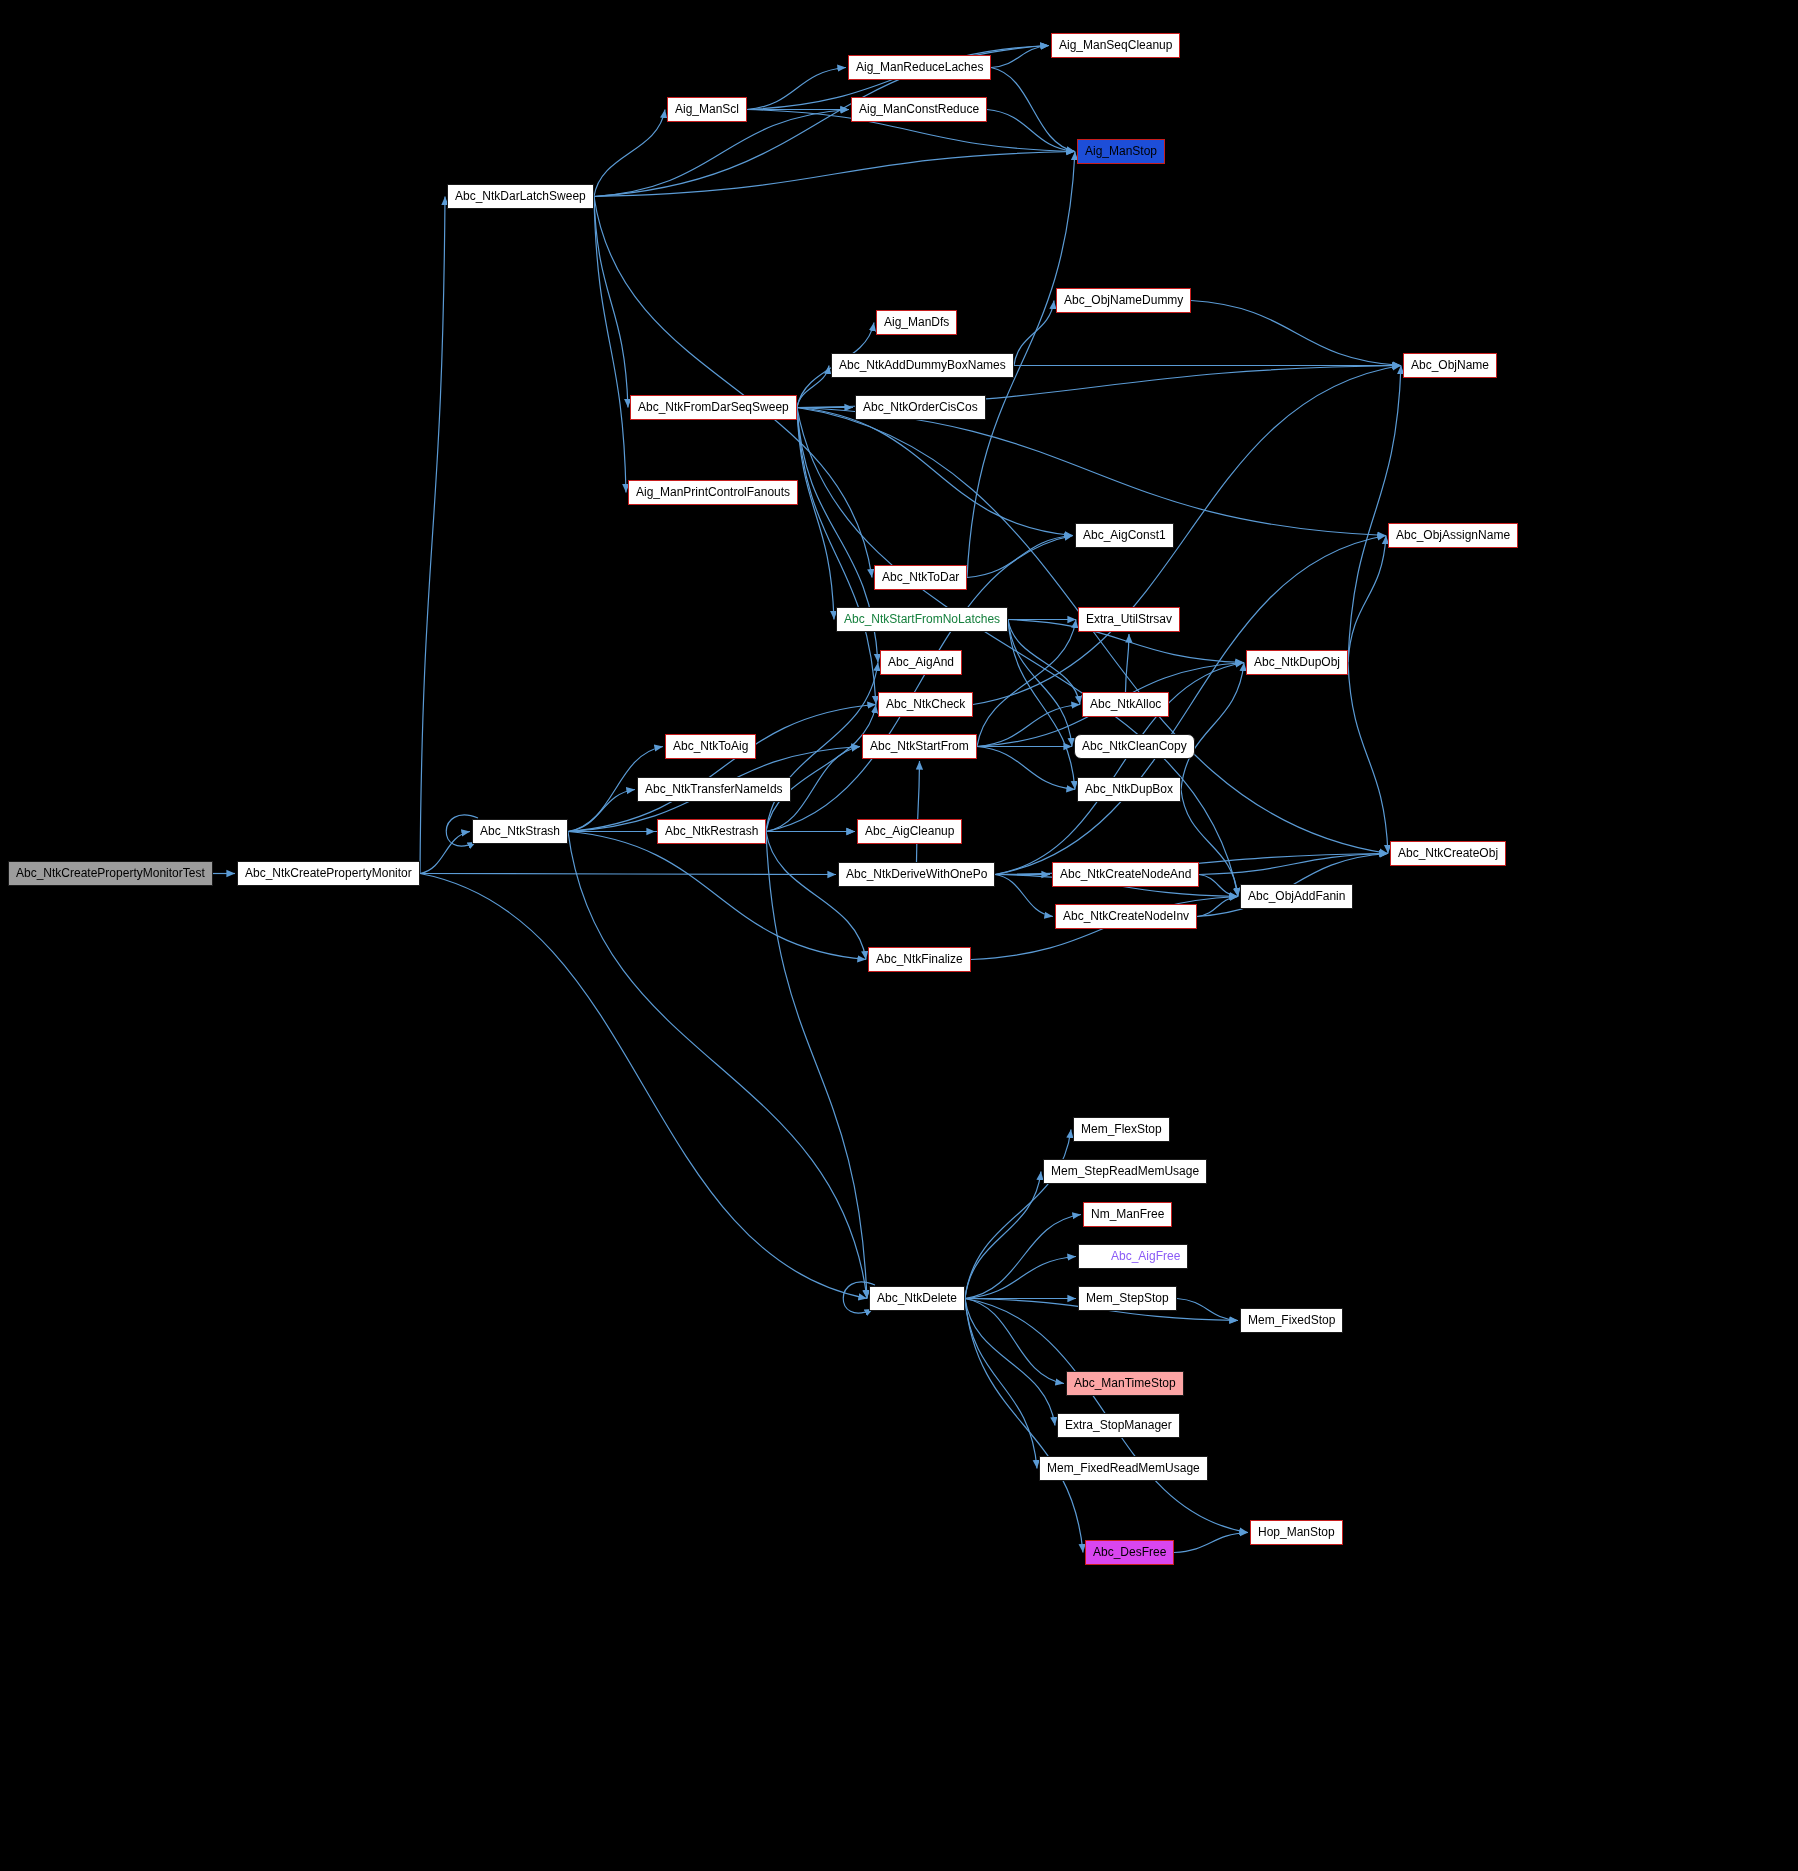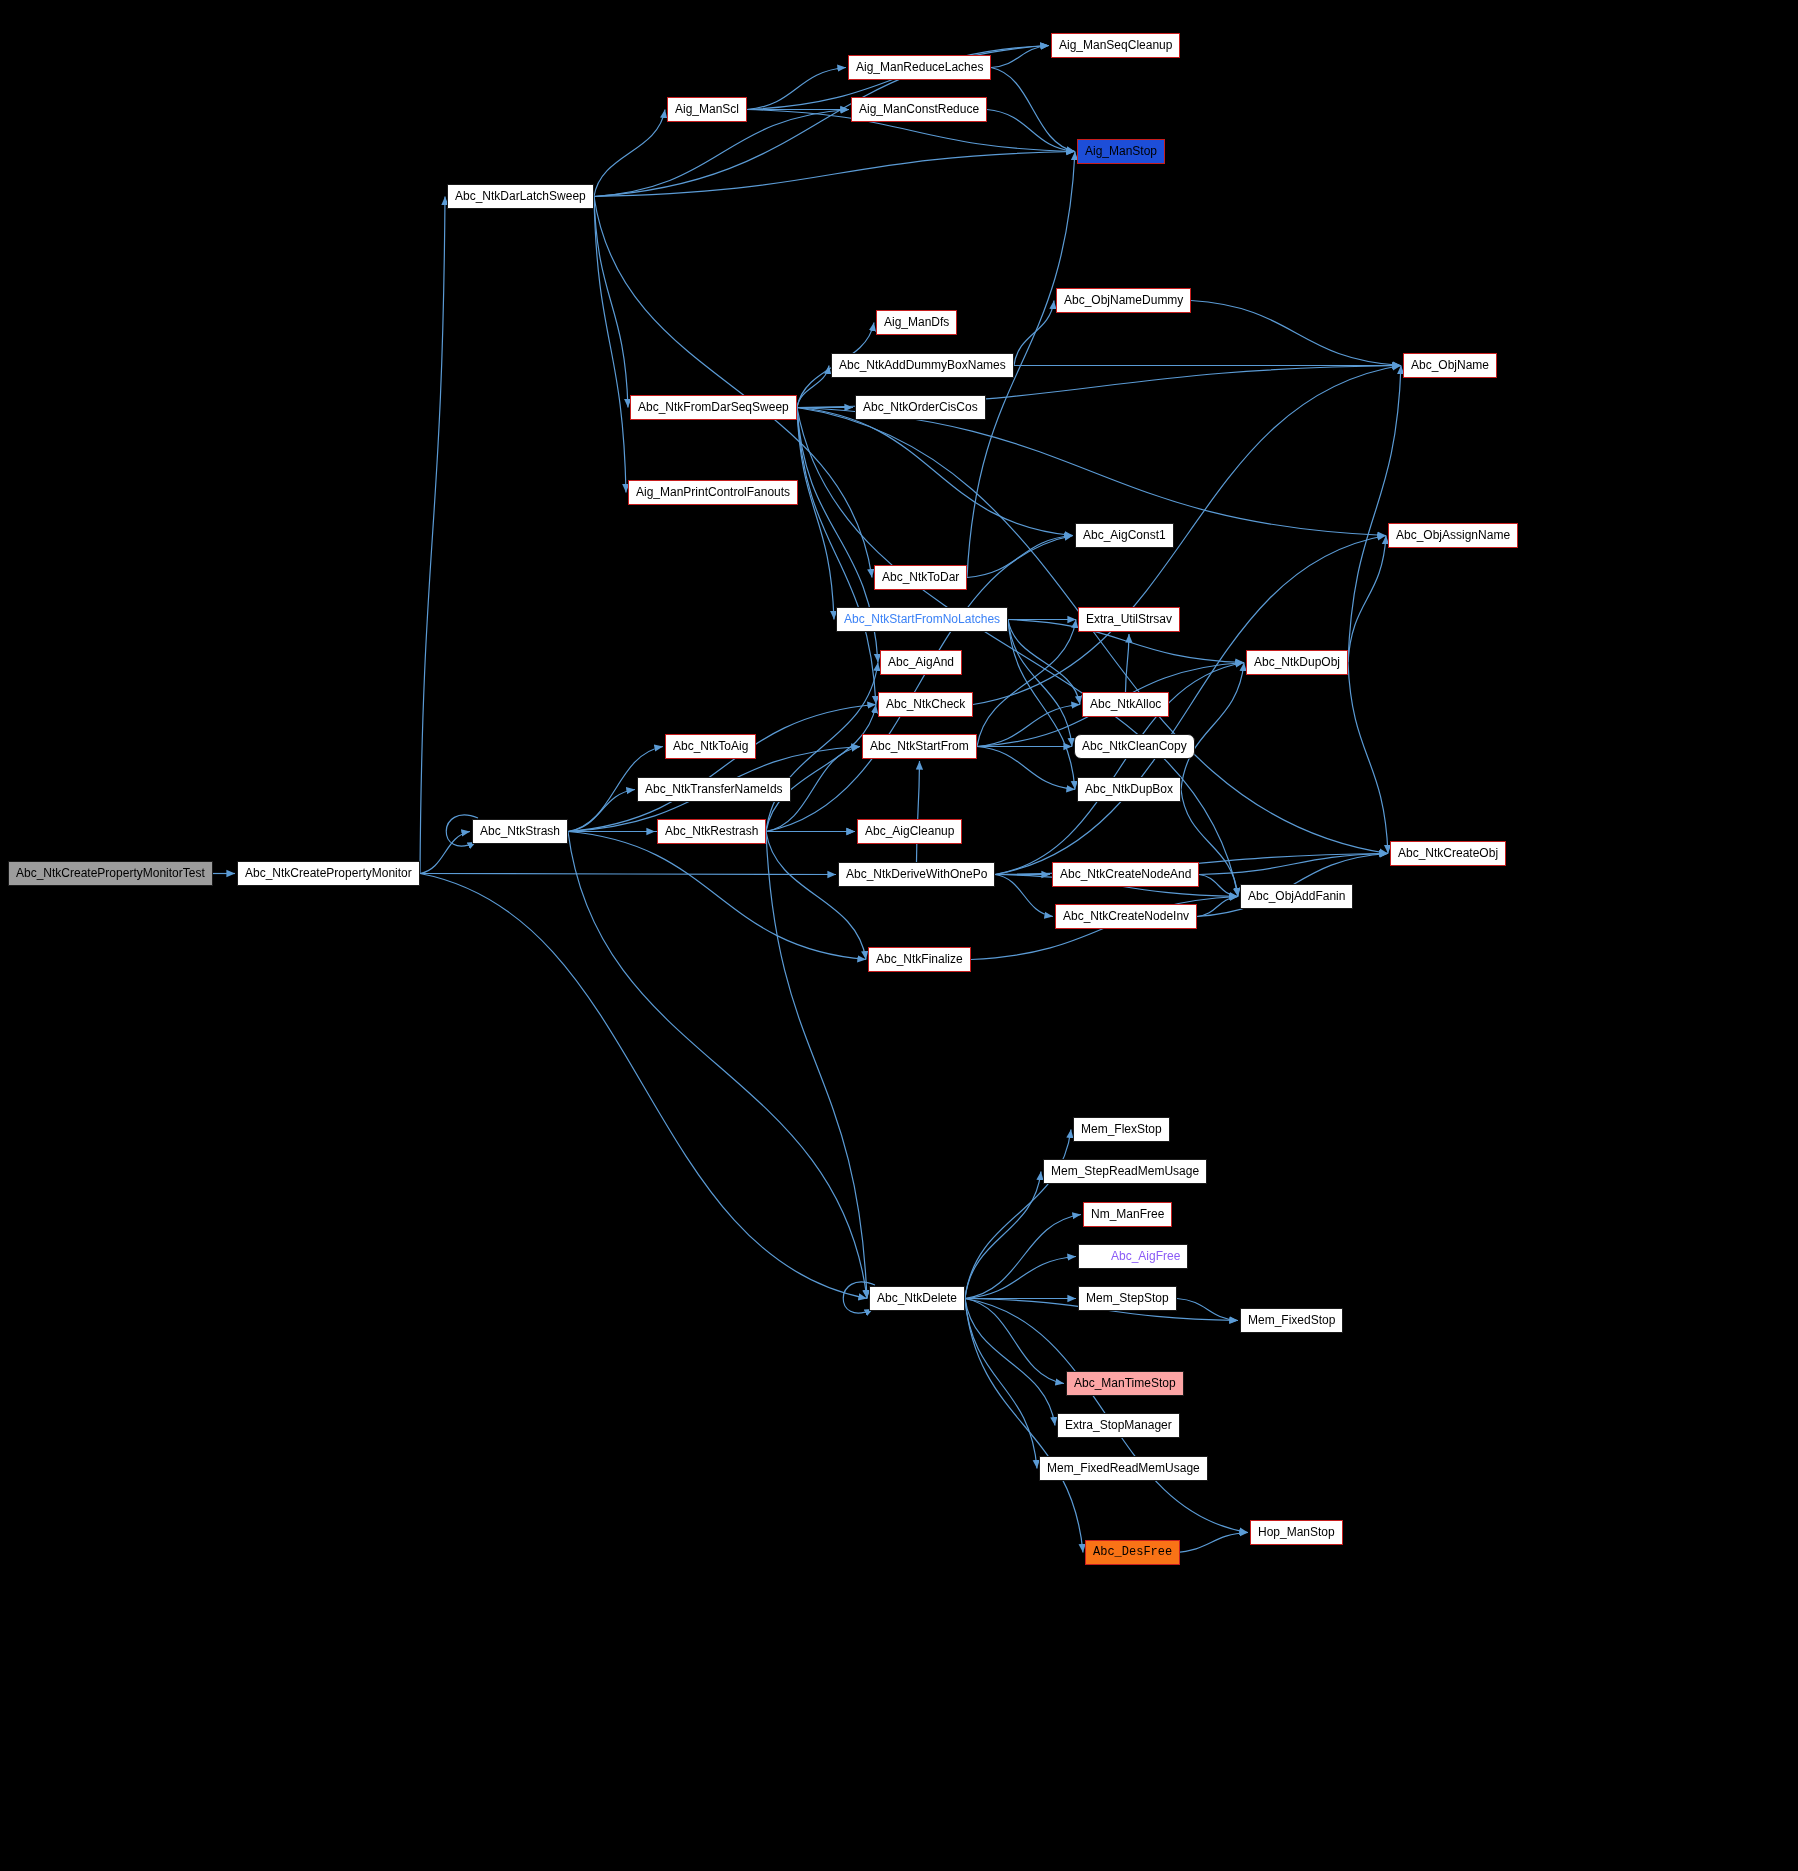--- a/index.html
+++ b/index.html
@@ -158,21 +158,21 @@
     <div class="node linked" style="left: 630px; top: 395px; color: rgb(0, 0, 0); background: rgb(255, 255, 255); border-color: rgb(200, 30, 30);">Abc_NtkFromDarSeqSweep</div>
     <div class="node linked" style="left: 876px; top: 310px; color: rgb(0, 0, 0); background: rgb(255, 255, 255); border-color: rgb(200, 30, 30);">Aig_ManDfs</div>
     <div class="node plain" style="left: 831px; top: 353px; color: rgb(0, 0, 0); background: rgb(255, 255, 255); border-color: rgb(26, 26, 26);">Abc_NtkAddDummyBoxNames</div>
     <div class="node linked" style="left: 1056px; top: 288px; color: rgb(0, 0, 0); background: rgb(255, 255, 255); border-color: rgb(200, 30, 30);">Abc_ObjNameDummy</div>
     <div class="node linked" style="left: 1403px; top: 353px; color: rgb(0, 0, 0); background: rgb(255, 255, 255); border-color: rgb(200, 30, 30);">Abc_ObjName</div>
     <div class="node plain" style="left: 855px; top: 395px; color: rgb(0, 0, 0); background: rgb(255, 255, 255); border-color: rgb(26, 26, 26);">Abc_NtkOrderCisCos</div>
     <div class="node linked" style="left: 628px; top: 480px; color: rgb(0, 0, 0); background: rgb(255, 255, 255); border-color: rgb(200, 30, 30);">Aig_ManPrintControlFanouts</div>
     <div class="node linked" style="left: 1388px; top: 523px; color: rgb(0, 0, 0); background: rgb(255, 255, 255); border-color: rgb(200, 30, 30);">Abc_ObjAssignName</div>
     <div class="node plain" style="left: 1075px; top: 523px; color: rgb(0, 0, 0); background: rgb(255, 255, 255); border-color: rgb(26, 26, 26);">Abc_AigConst1</div>
     <div class="node linked" style="left: 874px; top: 565px; color: rgb(0, 0, 0); background: rgb(255, 255, 255); border-color: rgb(200, 30, 30);">Abc_NtkToDar</div>
-    <div class="node plain" style="left: 836px; top: 607px; color: #3b82f6; background: rgb(255, 255, 255); border-color: rgb(26, 26, 26); text-align: right;">Abc_NtkStartFromNoLatches</div>
+    <div class="node plain" style="left: 836px; top: 607px; color: #15803d; background: rgb(255, 255, 255); border-color: rgb(26, 26, 26); text-align: right;">Abc_NtkStartFromNoLatches</div>
     <div class="node linked" style="left: 1078px; top: 607px; color: rgb(0, 0, 0); background: rgb(255, 255, 255); border-color: rgb(200, 30, 30);">Extra_UtilStrsav</div>
     <div class="node linked" style="left: 880px; top: 650px; color: rgb(0, 0, 0); background: rgb(255, 255, 255); border-color: rgb(200, 30, 30);">Abc_AigAnd</div>
     <div class="node linked" style="left: 1246px; top: 650px; color: rgb(0, 0, 0); background: rgb(255, 255, 255); border-color: rgb(200, 30, 30);">Abc_NtkDupObj</div>
     <div class="node linked" style="left: 878px; top: 692px; color: rgb(0, 0, 0); background: rgb(255, 255, 255); border-color: rgb(200, 30, 30);">Abc_NtkCheck</div>
     <div class="node linked" style="left: 1082px; top: 692px; color: rgb(0, 0, 0); background: rgb(255, 255, 255); border-color: rgb(200, 30, 30);">Abc_NtkAlloc</div>
     <div class="node linked" style="left: 665px; top: 734px; color: rgb(0, 0, 0); background: rgb(255, 255, 255); border-color: rgb(200, 30, 30);">Abc_NtkToAig</div>
     <div class="node linked" style="left: 862px; top: 734px; color: rgb(0, 0, 0); background: rgb(255, 255, 255); border-color: rgb(200, 30, 30);">Abc_NtkStartFrom</div>
     <div class="node plain" style="left: 1074px; top: 734px; color: rgb(0, 0, 0); background: rgb(255, 255, 255); border-color: rgb(26, 26, 26); border-radius: 7px;">Abc_NtkCleanCopy</div>
     <div class="node plain" style="left: 637px; top: 777px; color: rgb(0, 0, 0); background: rgb(255, 255, 255); border-color: rgb(26, 26, 26);">Abc_NtkTransferNameIds</div>
     <div class="node plain" style="left: 1077px; top: 777px; color: rgb(0, 0, 0); background: rgb(255, 255, 255); border-color: rgb(26, 26, 26);">Abc_NtkDupBox</div>
@@ -189,14 +189,14 @@
     <div class="node plain" style="left: 1043px; top: 1159px; color: rgb(0, 0, 0); background: rgb(255, 255, 255); border-color: rgb(26, 26, 26);">Mem_StepReadMemUsage</div>
     <div class="node linked" style="left: 1083px; top: 1202px; color: rgb(0, 0, 0); background: rgb(255, 255, 255); border-color: rgb(200, 30, 30);">Nm_ManFree</div>
     <div class="node plain" style="left: 1078px; top: 1244px; color: #8b5cf6; background: rgb(255, 255, 255); border-color: rgb(26, 26, 26); padding-left: 32px;">Abc_AigFree</div>
     <div class="node plain" style="left: 869px; top: 1286px; color: rgb(0, 0, 0); background: rgb(255, 255, 255); border-color: rgb(26, 26, 26);">Abc_NtkDelete</div>
     <div class="node plain" style="left: 1078px; top: 1286px; color: rgb(0, 0, 0); background: rgb(255, 255, 255); border-color: rgb(26, 26, 26);">Mem_StepStop</div>
     <div class="node plain" style="left: 1240px; top: 1308px; color: rgb(0, 0, 0); background: rgb(255, 255, 255); border-color: rgb(26, 26, 26);">Mem_FixedStop</div>
     <div class="node plain" style="left: 1066px; top: 1371px; color: rgb(0, 0, 0); background: #fca5a5; border-color: rgb(26, 26, 26);">Abc_ManTimeStop</div>
     <div class="node plain" style="left: 1057px; top: 1413px; color: rgb(0, 0, 0); background: rgb(255, 255, 255); border-color: rgb(26, 26, 26);">Extra_StopManager</div>
     <div class="node plain" style="left: 1039px; top: 1456px; color: rgb(0, 0, 0); background: rgb(255, 255, 255); border-color: rgb(26, 26, 26);">Mem_FixedReadMemUsage</div>
     <div class="node linked" style="left: 1250px; top: 1520px; color: rgb(0, 0, 0); background: rgb(255, 255, 255); border-color: rgb(200, 30, 30);">Hop_ManStop</div>
-    <div class="node linked" style="left: 1085px; top: 1540px; color: rgb(0, 0, 0); background: #f97316; border-color: rgb(200, 30, 30); font-family: Liberation Mono, monospace;">Abc_DesFree</div>
+    <div class="node linked" style="left: 1085px; top: 1540px; color: rgb(0, 0, 0); background: #d946ef; border-color: rgb(200, 30, 30);">Abc_DesFree</div>
   </div>
 
 </body></html>

